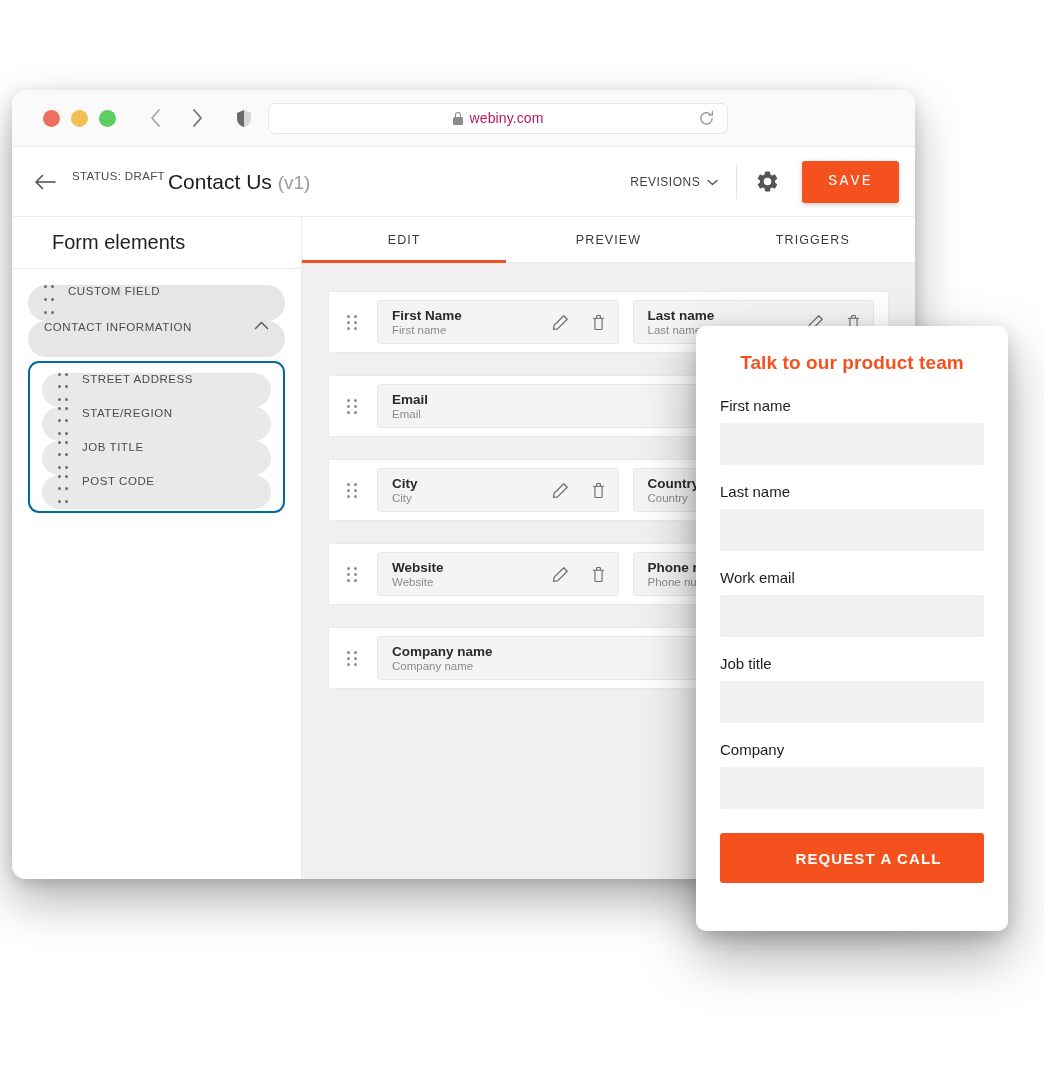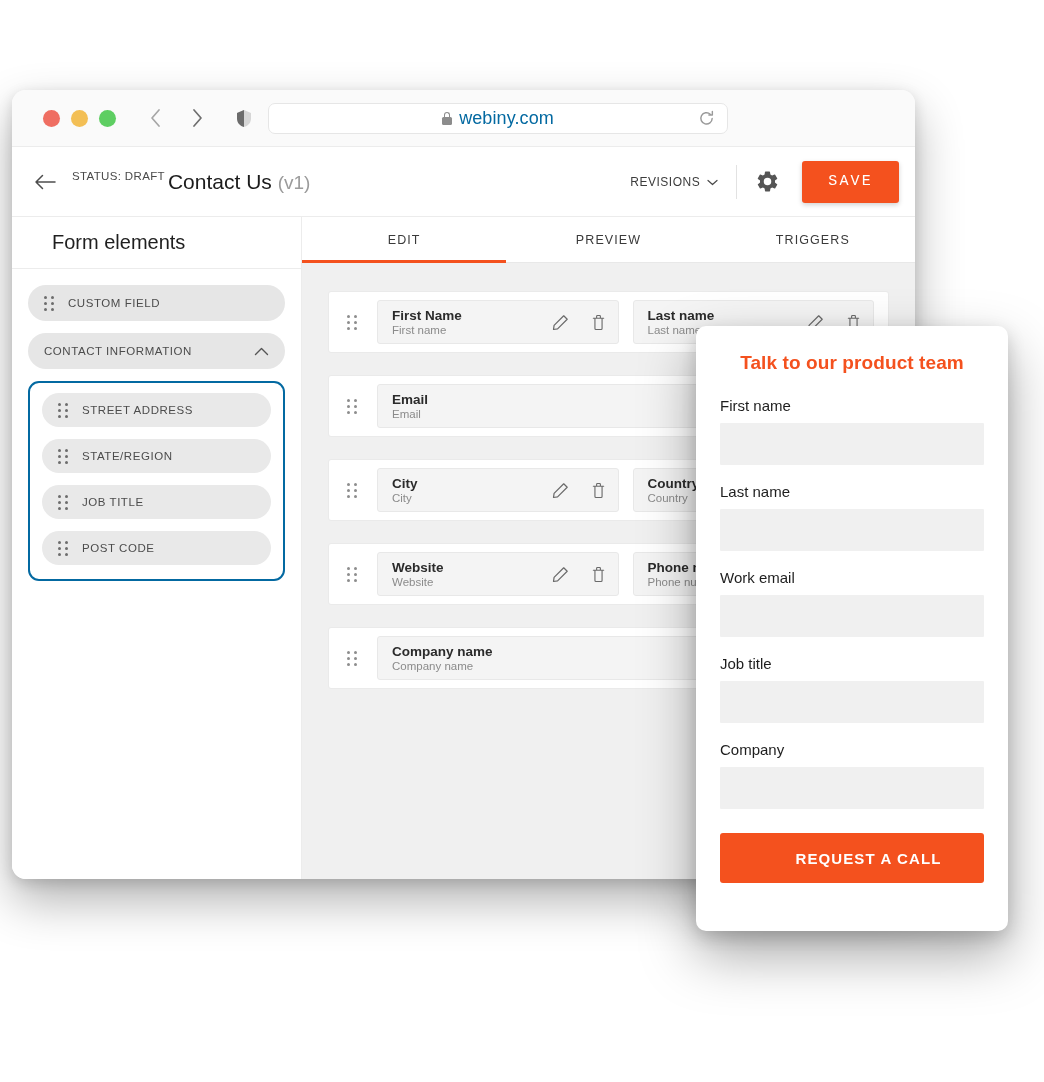--- a/index.html
+++ b/index.html
@@ -53,21 +53,21 @@
     display: flex; align-items: center;
     position: relative;
   }
   .urlcenter {
     position: absolute; left: 0; right: 0;
     display: flex; align-items: center; justify-content: center; gap: 7px;
   }
   .lock { width: 10px; height: 13px; position: relative; }
   .lock .body { position:absolute; bottom:0; left:0; width:10px; height:8px; background:#8c8c8c; border-radius:1.5px; }
   .lock .shackle { position:absolute; top:0; left:2px; width:6px; height:6px; border:1.7px solid #8c8c8c; border-bottom:none; border-radius:3px 3px 0 0; }
-  .urltext { font-size: 18px; color: #0369a1; letter-spacing: .1px; }
+  .urltext { font-size: 14px; color: #be185d; letter-spacing: .1px; }
   .reload { position: absolute; right: 12px; color: #9a9a9a; display:flex; }
 
   
   .appheader {
     height: 70px;
     background: #ffffff;
     border-bottom: 1px solid #ececec;
     display: flex; align-items: center;
     padding: 0 16px 0 22px;
   }
@@ -103,23 +103,22 @@
   .sidebar-head {
     height: 52px; display: flex; align-items: center;
     padding-left: 40px; border-bottom: 1px solid #ececec;
   }
   .sidebar-title { font-size: 20px; color: #1f1f1f; font-weight: 400; }
   .sidebar-body { padding: 16px 16px 0 16px; }
   .pill {
     background: #e6e6e6;
     border-radius: 22px;
     height: 36px;
-    display: flex; align-items: center;
-    padding: 10px 16px;
-    margin-bottom: 12px;
+    display: flex; 
+    padding: 0 16px;
     cursor: pointer;
   }
   .pill .label { font-size: 11.5px; color: #4c4c4c; letter-spacing: .55px; }
   .pill.withhandle .label { margin-left: 14px; }
   .pill .chev { margin-left: auto; color: #555; display:flex; }
 
   .group-card {
     border: 2px solid #0369a1;
     border-radius: 11px;
     padding: 10px 12px 2px 12px;

